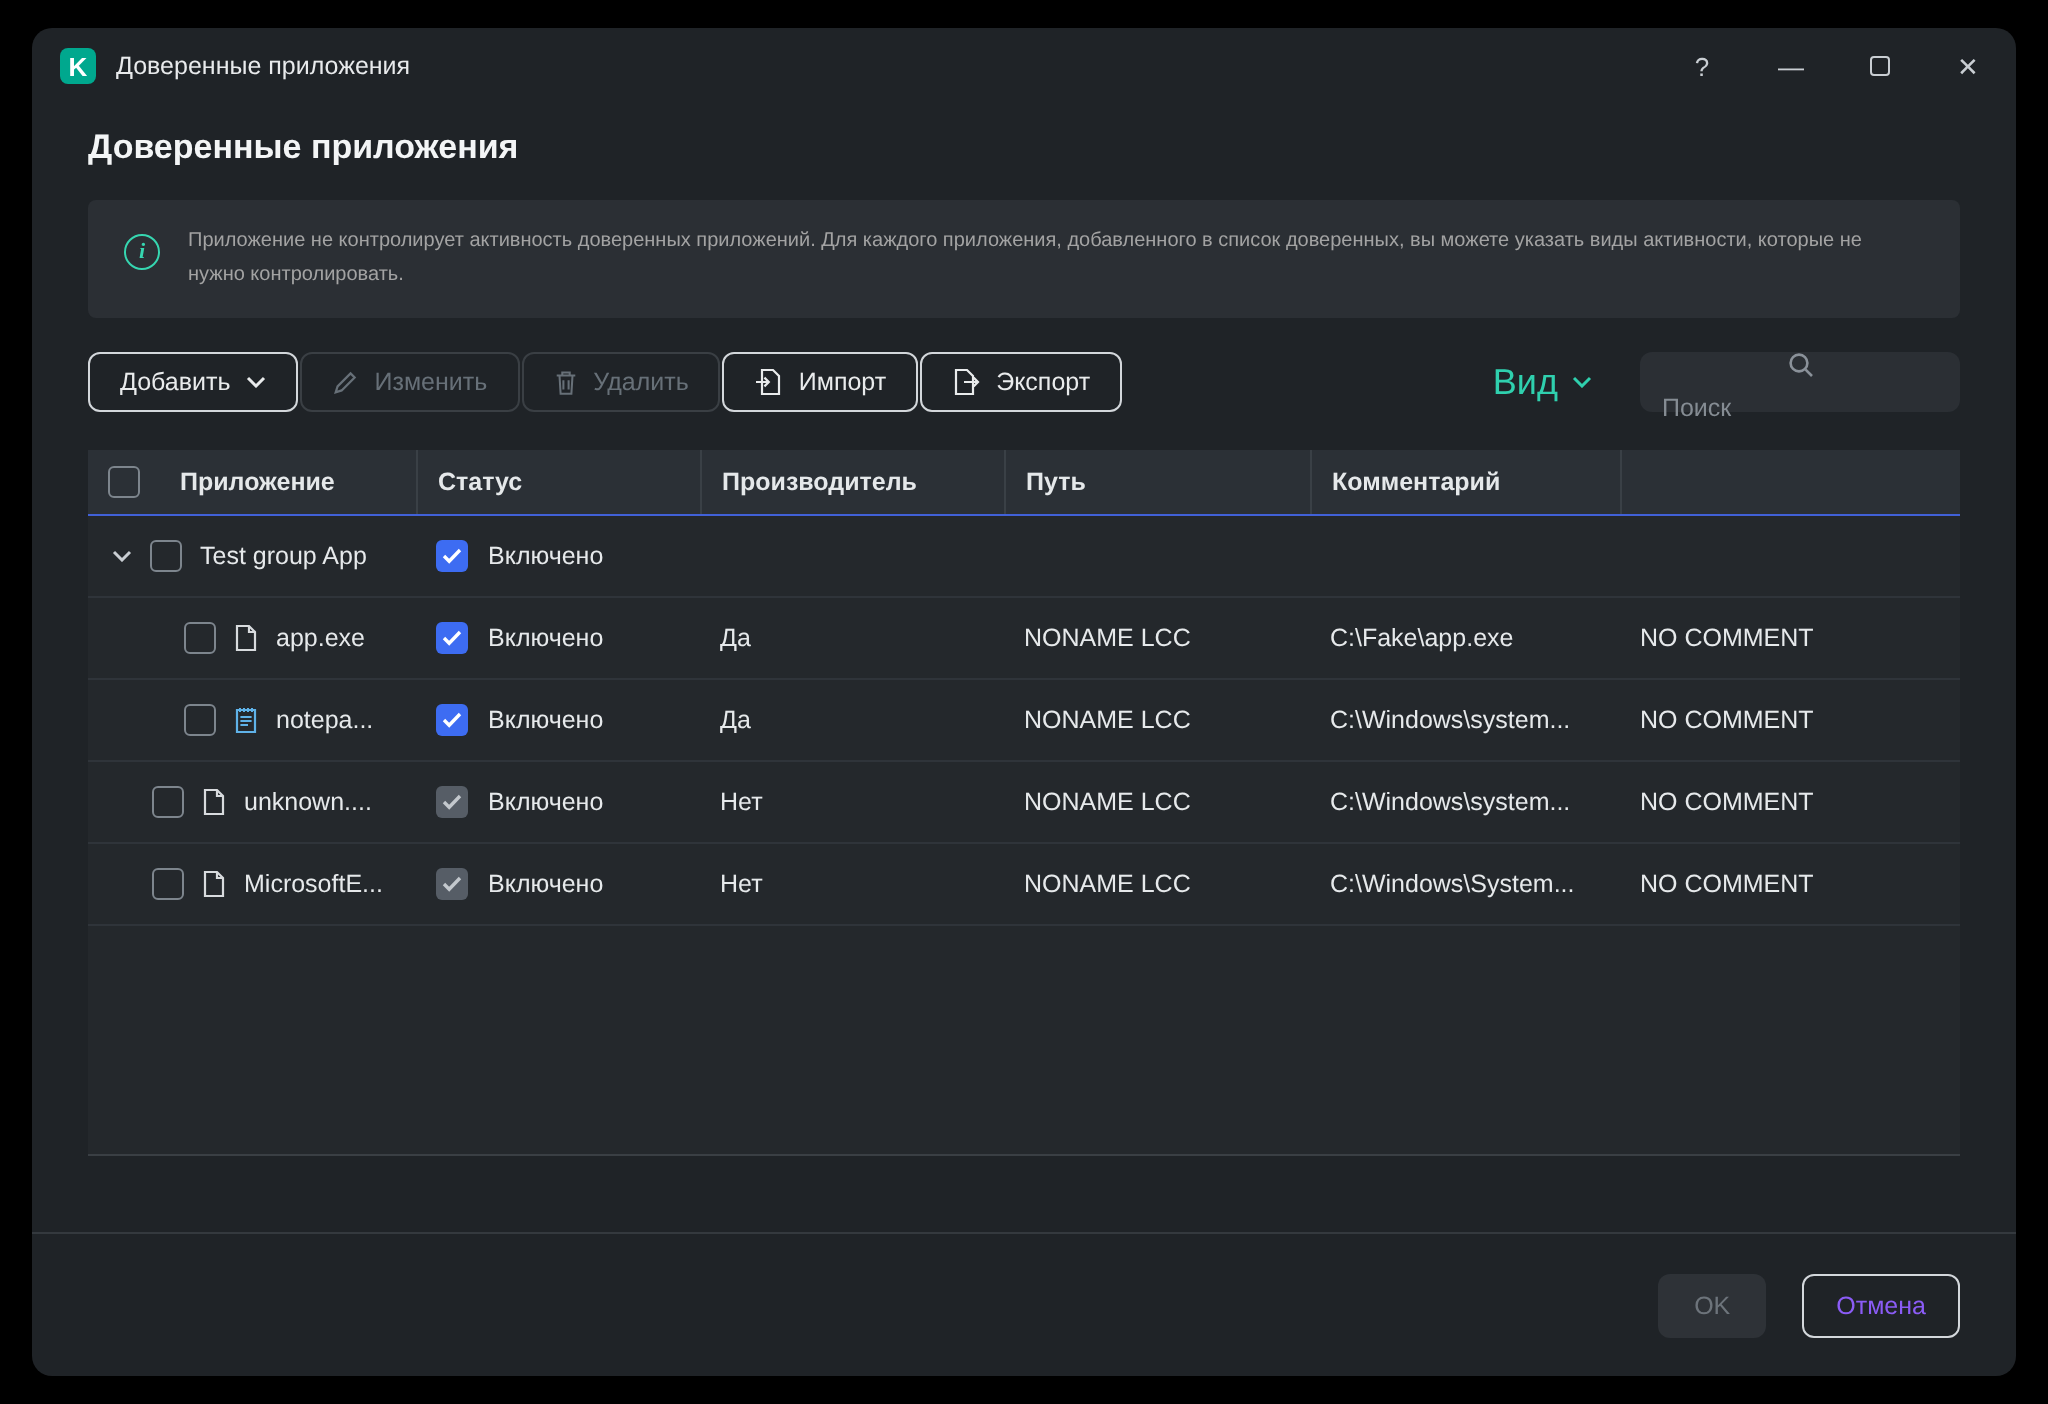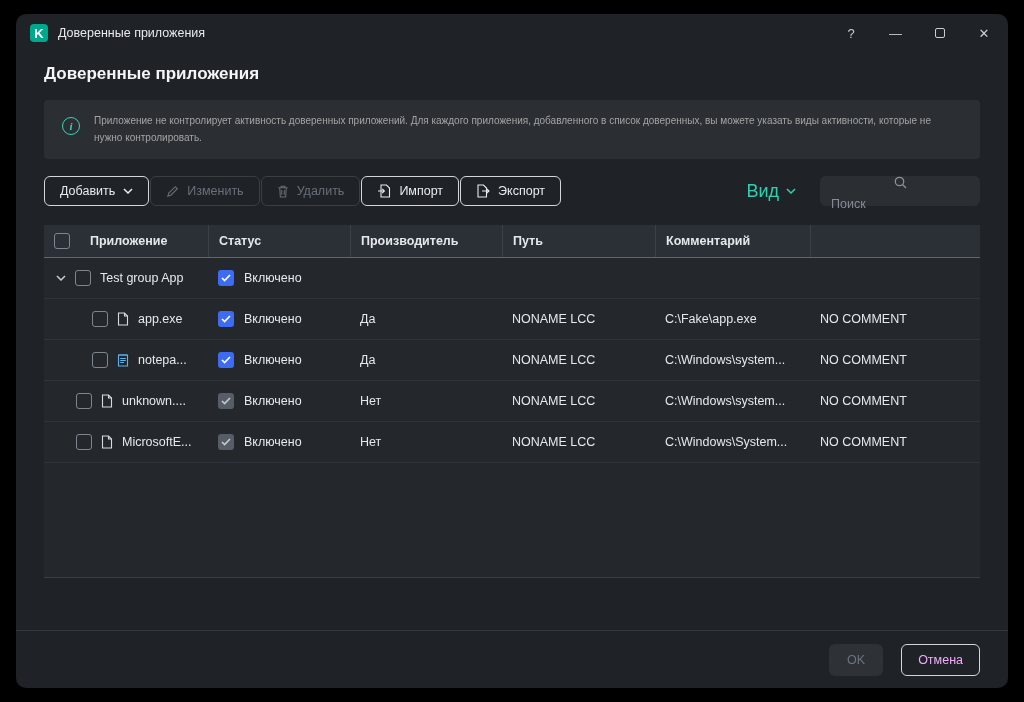--- a/index.html
+++ b/index.html
@@ -56,26 +56,26 @@
   .name-cell.top { padding-left:32px; }
   .status-cell { display:flex; align-items:center; gap:10px; padding-left:10px; }
   .empty-zone { height:114px; }
   
   .cb { width:16px; height:16px; flex:none; border-radius:3px; border:1.5px solid #7d858d; background:transparent;
         display:flex; align-items:center; justify-content:center; cursor:pointer; }
   .cb.on-blue { background:#3d6cf2; border:none; }
   .cb.on-gray { background:#565d66; border:none; }
   
   .spacer { flex:1; }
-  .footer { flex:none; border-top:1px solid #34393e; height:58px; display:flex; align-items:center;
+  .footer { flex:none; border-top:1px solid #34393e; height:72px; display:flex; align-items:center;
             justify-content:flex-end; gap:18px; padding:0 28px; }
   .btn-ok { height:32px; padding:0 18px; border:none; border-radius:6px; background:#2e3237; color:#6d747b;
             font-size:12.5px; font-family:"Liberation Sans",sans-serif; }
   .btn-cancel { height:32px; padding:0 16px; border:1px solid #d3d7db; border-radius:6px; background:transparent;
-                color:#f0abfc; font-size:12.5px; cursor:pointer; font-family:"Liberation Sans",sans-serif; }
+                color:#8b5cf6; font-size:12.5px; cursor:pointer; font-family:"Liberation Sans",sans-serif; }
   svg { flex:none; display:block; }
 </style>
 </head>
 <body>
 
 <div class="window">
 
   <div class="titlebar">
     <div class="logo">K</div>
     <div class="win-title">Доверенные приложения</div>

